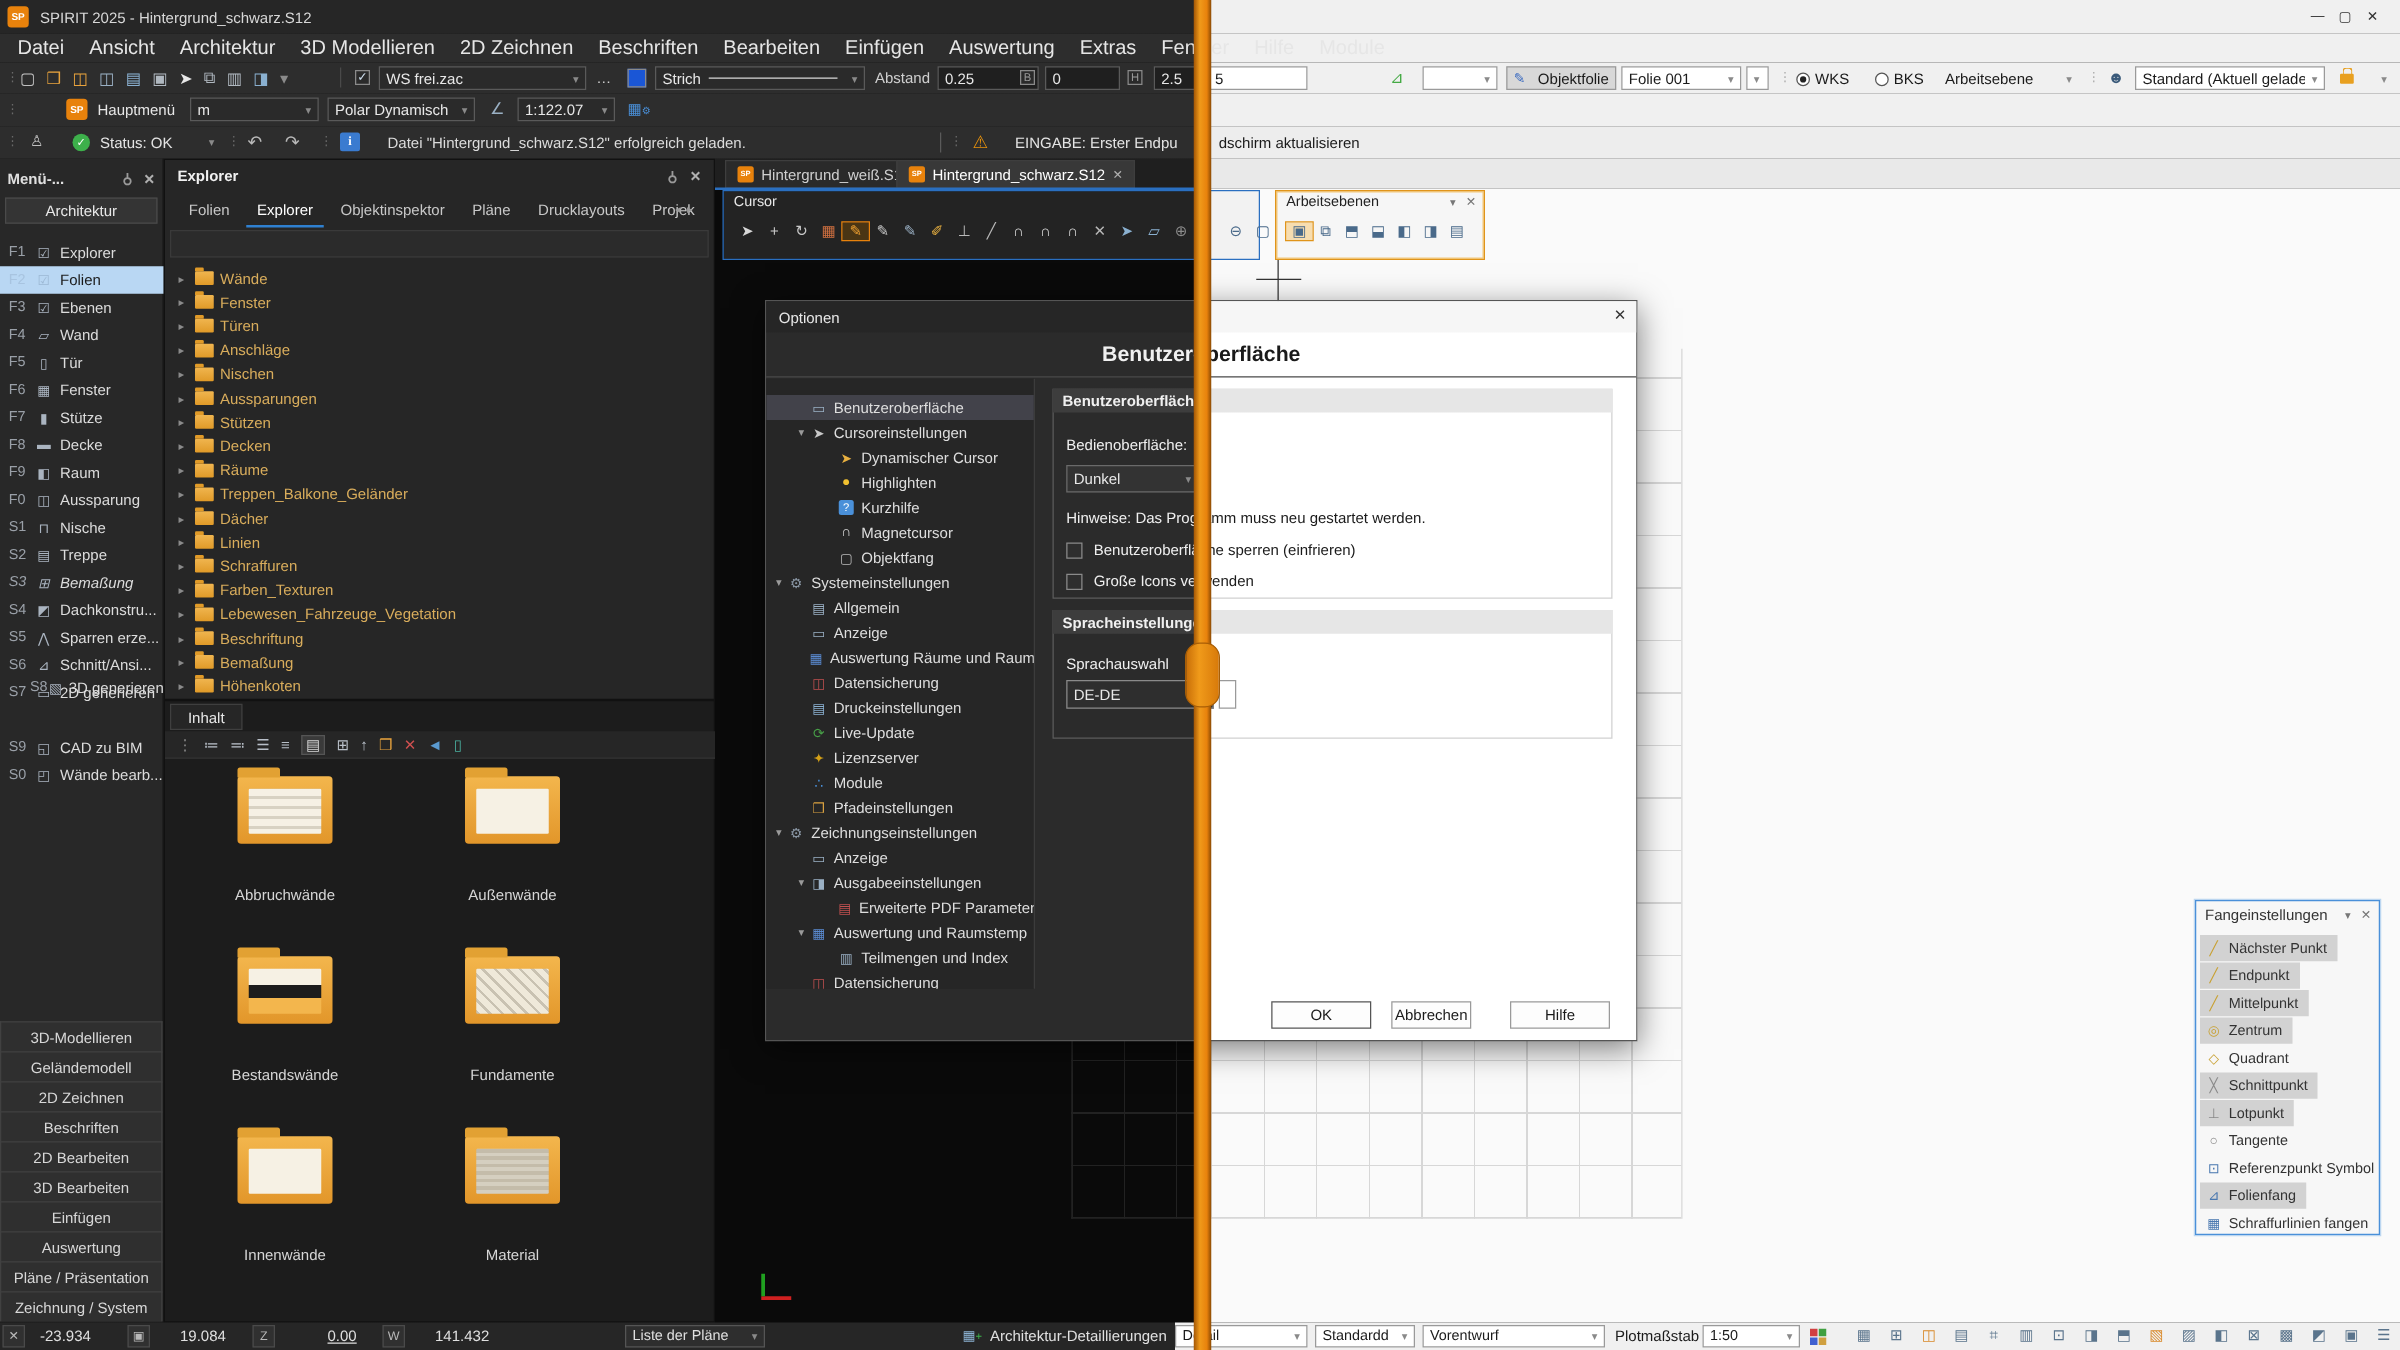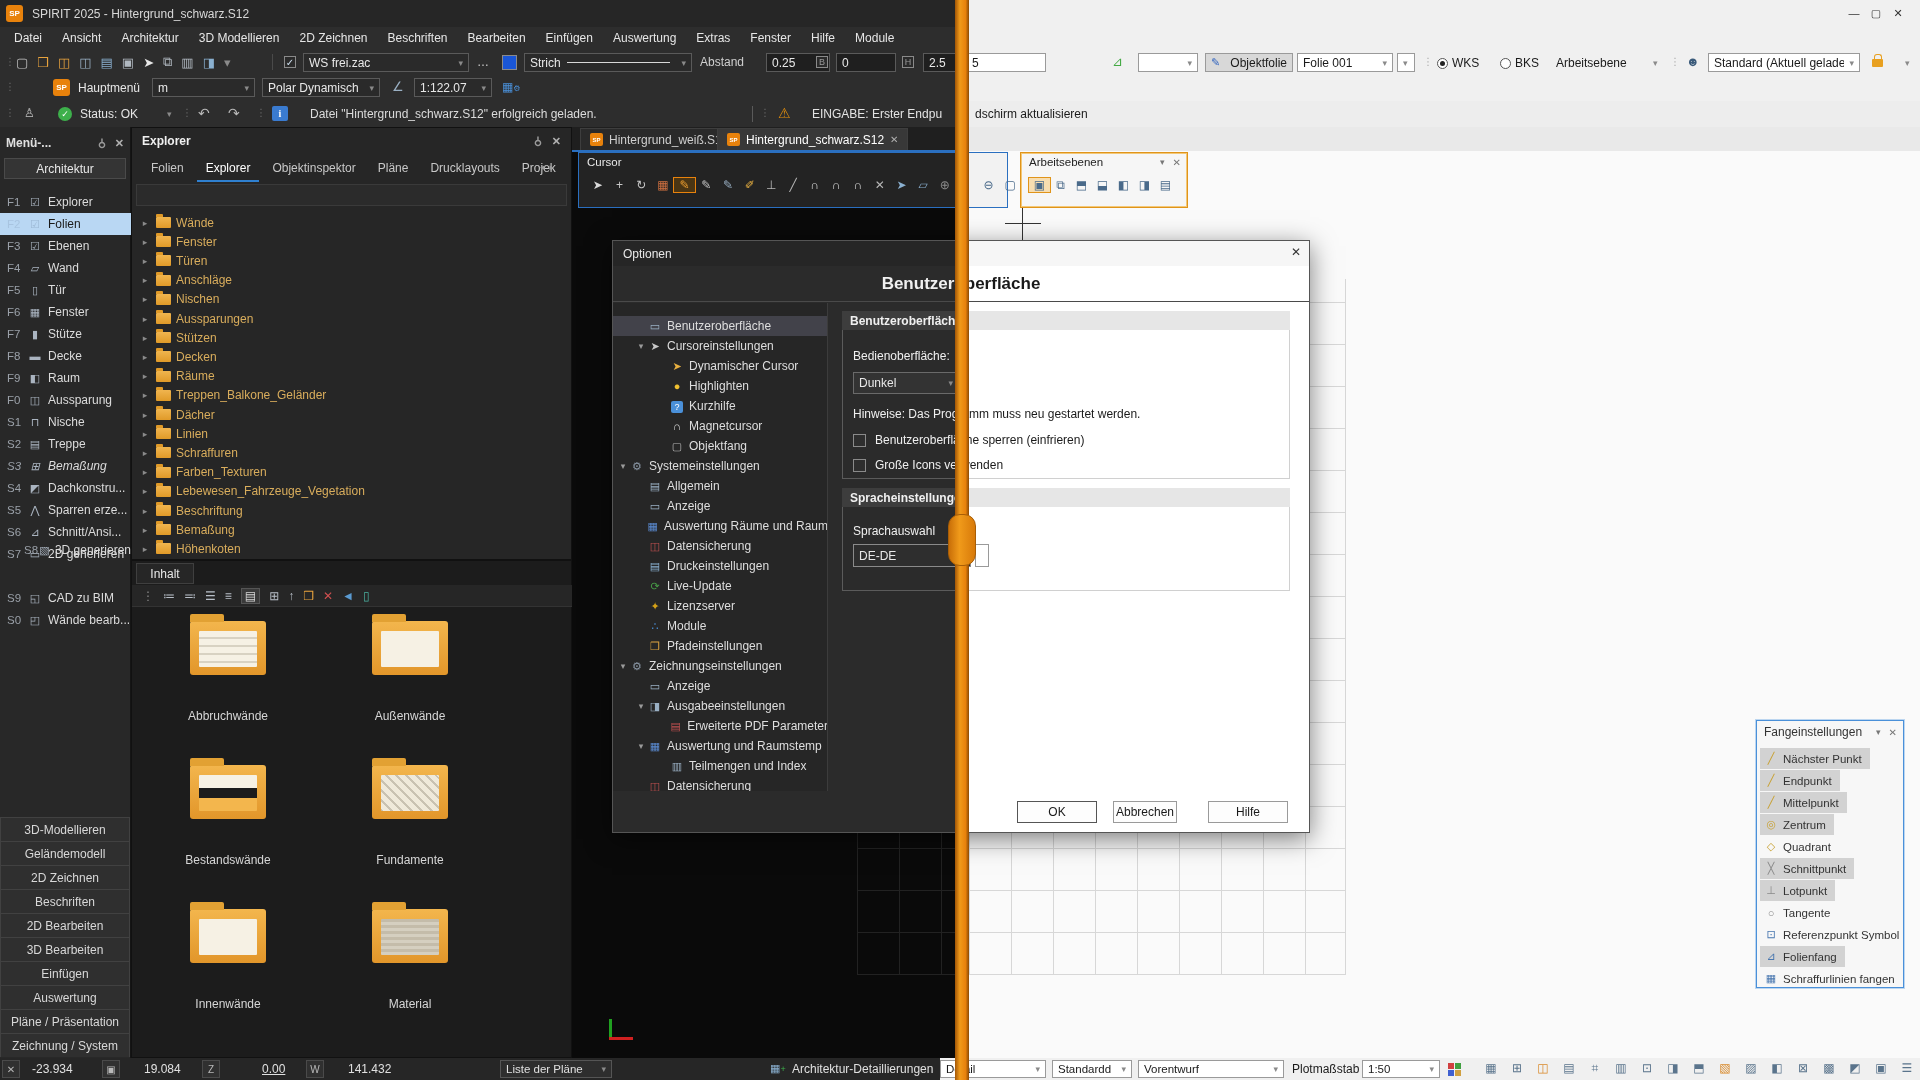--- a/index.html
+++ b/index.html
@@ -16,21 +16,21 @@
   .titlebar { left:0; top:0; width:1920px; height:27px;
     background:linear-gradient(90deg,#262626 963px,#f0f0f0 963px); }
   .logo { width:17px; height:17px; background:#e8820c; border-radius:3px;
     color:#fff; font-size:8px; font-weight:bold; display:flex; align-items:center; justify-content:center; }
   .title-text { color:#d8d8d8; font-size:12px; margin-left:9px; }
   .winbtn { width:22px; height:20px; display:flex; align-items:center; justify-content:center;
     color:#333; font-size:11px; }
   .menubar { left:0; top:27px; width:1920px; height:23px;
     background:linear-gradient(90deg,#2d2d2d 963px,#f0f0f0 963px);
     display:flex; align-items:center; padding-left:4px; }
-  .menu-item { padding:0 10px; color:#e6e6e6; font-size:12px; line-height:23px; }
+  .menu-item { padding:0 10px; color:#e6e6e6; font-size:16px; line-height:23px; }
   .bar2 { left:0; top:50px; width:1920px; height:25px;
     background:linear-gradient(90deg,#2d2d2d 963px,#f0f0f0 963px); }
   .bar3 { left:0; top:75px; width:1920px; height:26px;
     background:linear-gradient(90deg,#2d2d2d 963px,#f0f0f0 963px); }
   .statusrow { left:0; top:101px; width:1920px; height:26px;
     background:linear-gradient(90deg,#2d2d2d 963px,#ededed 963px); }
   .tbtn { color:#cfcfcf; font-size:12px; }
   .sep { width:1px; height:16px; background:#4a4a4a; }
   .dots { color:#6a6a6a; font-size:10px; letter-spacing:-1px; }
   .dfield { background:#1f1f1f; border:1px solid #5a5a5a; color:#e8e8e8;
@@ -251,21 +251,21 @@
         <span class="carr">▾</span>
     </div>
     <div class="abs tbtn" style="left:477px; top:5px;">…</div>
     <div class="abs swatch" style="left:502px; top:5px;"></div>
     <div class="abs dcombo" style="left:524px; top:3px; width:168px;">
       <span>Strich</span>
       <span style="flex:1; height:1px; background:#d8d8d8; margin:0 6px;"></span>
       <span class="carr">▾</span>
     </div>
     <div class="abs tbtn" style="left:700px; top:5px;">Abstand</div>
-    <div class="abs dfield" style="left:750px; top:3px; width:64px;margin-left:16px;">0.25</div>
+    <div class="abs dfield" style="left:750px; top:3px; width:81px;">0.25</div>
     <div class="abs cb" style="left:816px; top:6px; color:#9a9a9a; font-size:9px;">B</div>
     <div class="abs dfield" style="left:836px; top:3px; width:60px;">0</div>
     <div class="abs cb" style="left:902px; top:6px; color:#9a9a9a; font-size:9px;">H</div>
     <div class="abs dfield" style="left:923px; top:3px; width:40px;">2.5</div>
 
     <div class="abs lfield" style="left:966px; top:3px; width:80px;">5</div>
     <div class="abs" style="left:1112px; top:4px; color:#44aa44; font-size:13px;">⊿</div>
     <div class="abs lcombo" style="left:1138px; top:3px; width:60px;">
       <span></span>
         <span class="carr">▾</span>

